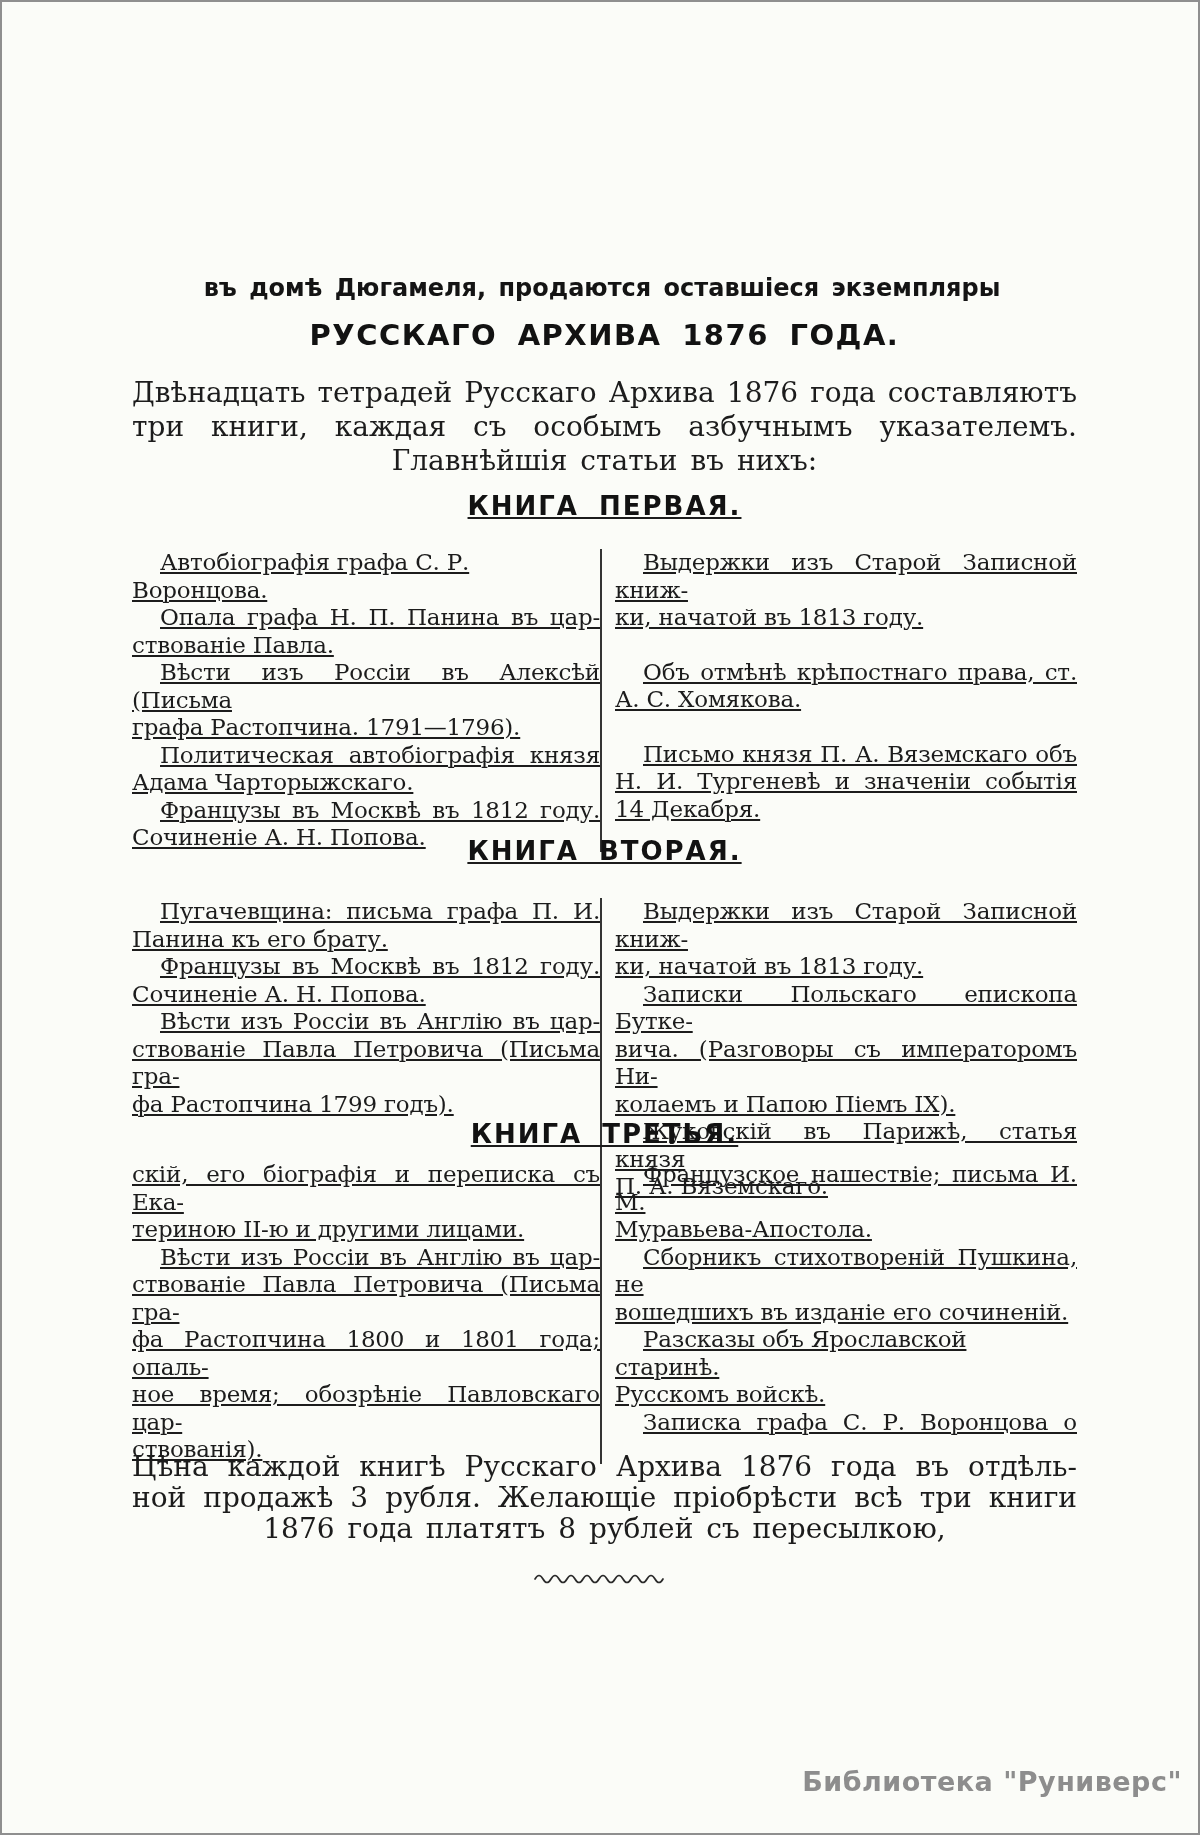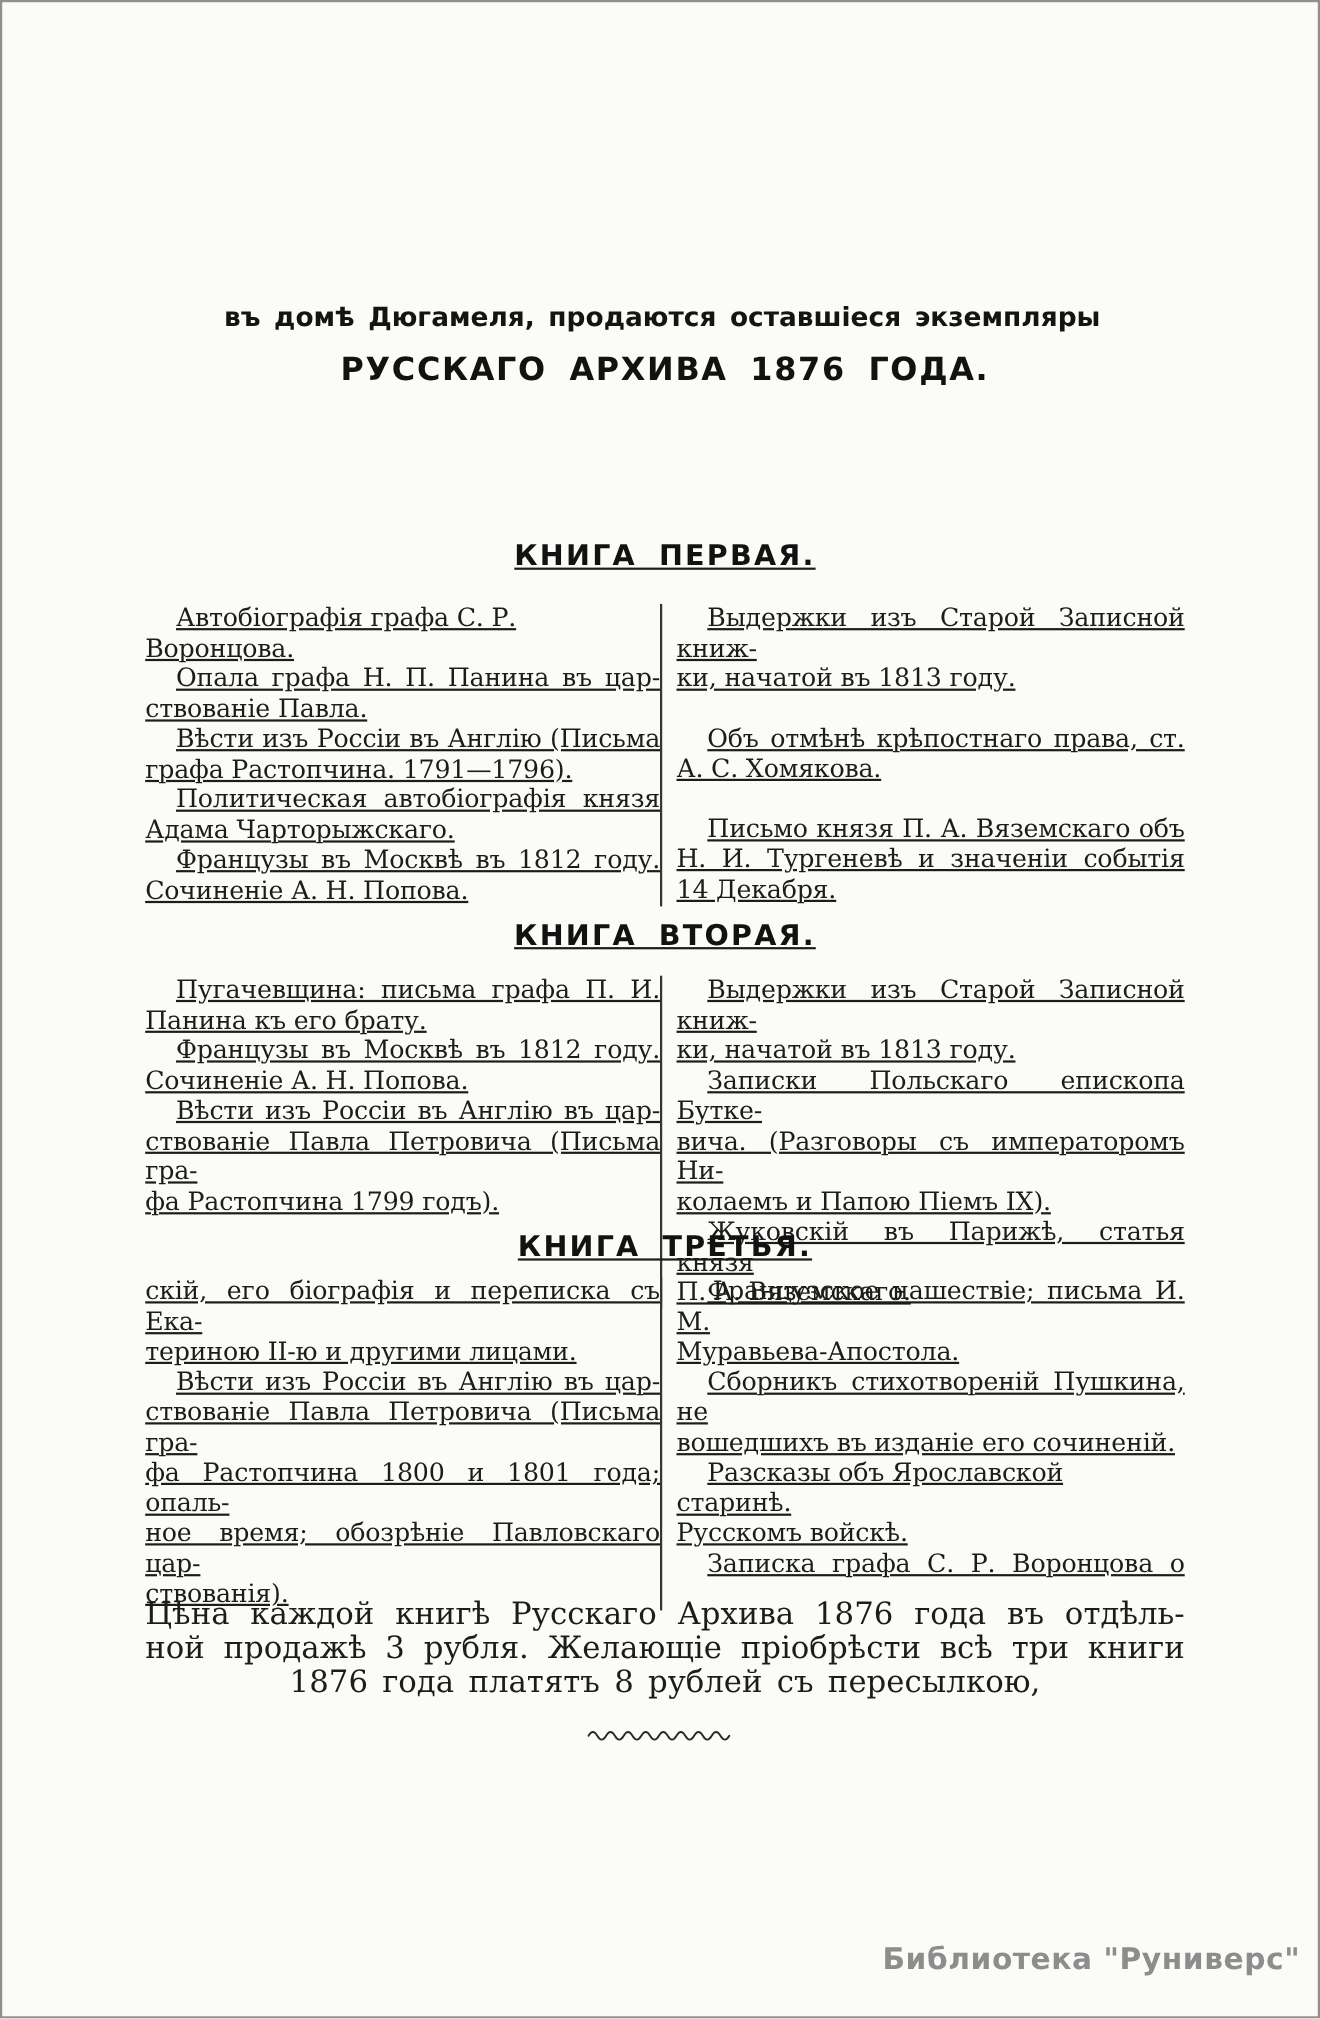--- a/index.html
+++ b/index.html
@@ -38,21 +38,21 @@
   .jl{text-align:justify;text-align-last:justify;}
   .cl{text-align:center;word-spacing:4px;}
   
   .book{position:absolute;left:130px;width:945px;text-decoration:underline;}
   .bk0{top:489px}.bk1{top:834px}.bk2{top:1117px}
   .book-heading{
     margin:0;font:700 26px/30px "DejaVu Sans","Liberation Sans",sans-serif;
     color:#121212;text-align:center;letter-spacing:2px;word-spacing:9px;
   }
   .cols{display:flex;align-items:stretch;}
-  .bk0 .cols{margin-top:28px}.bk1 .cols{margin-top:21px}.bk2 .cols{margin-top:12px}
+  .bk0 .cols{margin-top:28px}.bk1 .cols{margin-top:32px}.bk2 .cols{margin-top:12px}
   .col{
     font:23px/27.5px "DejaVu Serif","Liberation Serif",serif;
     letter-spacing:-0.2px;
   }
   .col-left{width:468px;}
   .col-right{flex:1;border-left:2px solid #343434;padding-left:13px;}
   .item .ind{text-indent:28px;}
   .bk0 .col-right .item + .item{margin-top:27px;}
   
   .squiggle{position:absolute;top:1568px;left:0;width:100%;text-align:center;}
@@ -63,35 +63,40 @@
   }
 </style>
 </head>
 <body>
 
 <div class="page">
 
   <div class="hdr2">въ домѣ Дюгамеля, продаются оставшіеся экземпляры</div>
   <h1 class="title">РУССКАГО АРХИВА 1876 ГОДА.</h1>
 
+  <div class="intro">
+      <div class="line jl">Двѣнадцать тетрадей Русскаго Архива 1876 года составляютъ</div>
+      <div class="line jl">три книги, каждая съ особымъ азбучнымъ указателемъ.</div>
+      <div class="line cl">Главнѣйшія статьи въ нихъ:</div>
+    </div>
 
   <div id="books">
   <section class="book bk0">
     <h2 class="book-heading">КНИГА ПЕРВАЯ.</h2>
     <div class="cols">
       <div class="col col-left">
             <div class="item">
               <div class="line ind">Автобіографія графа С. Р. Воронцова.</div>
             </div>
             <div class="item">
               <div class="line ind jl">Опала графа Н. П. Панина въ цар-</div>
               <div class="line">ствованіе Павла.</div>
             </div>
             <div class="item">
-              <div class="line ind jl">Вѣсти изъ Россіи въ Англію (Письма</div>
+              <div class="line ind jl">Вѣсти изъ Россіи въ Алексѣй (Письма</div>
               <div class="line">графа Растопчина. 1791—1796).</div>
             </div>
             <div class="item">
               <div class="line ind jl">Политическая автобіографія князя</div>
               <div class="line">Адама Чарторыжскаго.</div>
             </div>
             <div class="item">
               <div class="line ind jl">Французы въ Москвѣ въ 1812 году.</div>
               <div class="line">Сочиненіе А. Н. Попова.</div>
             </div>

